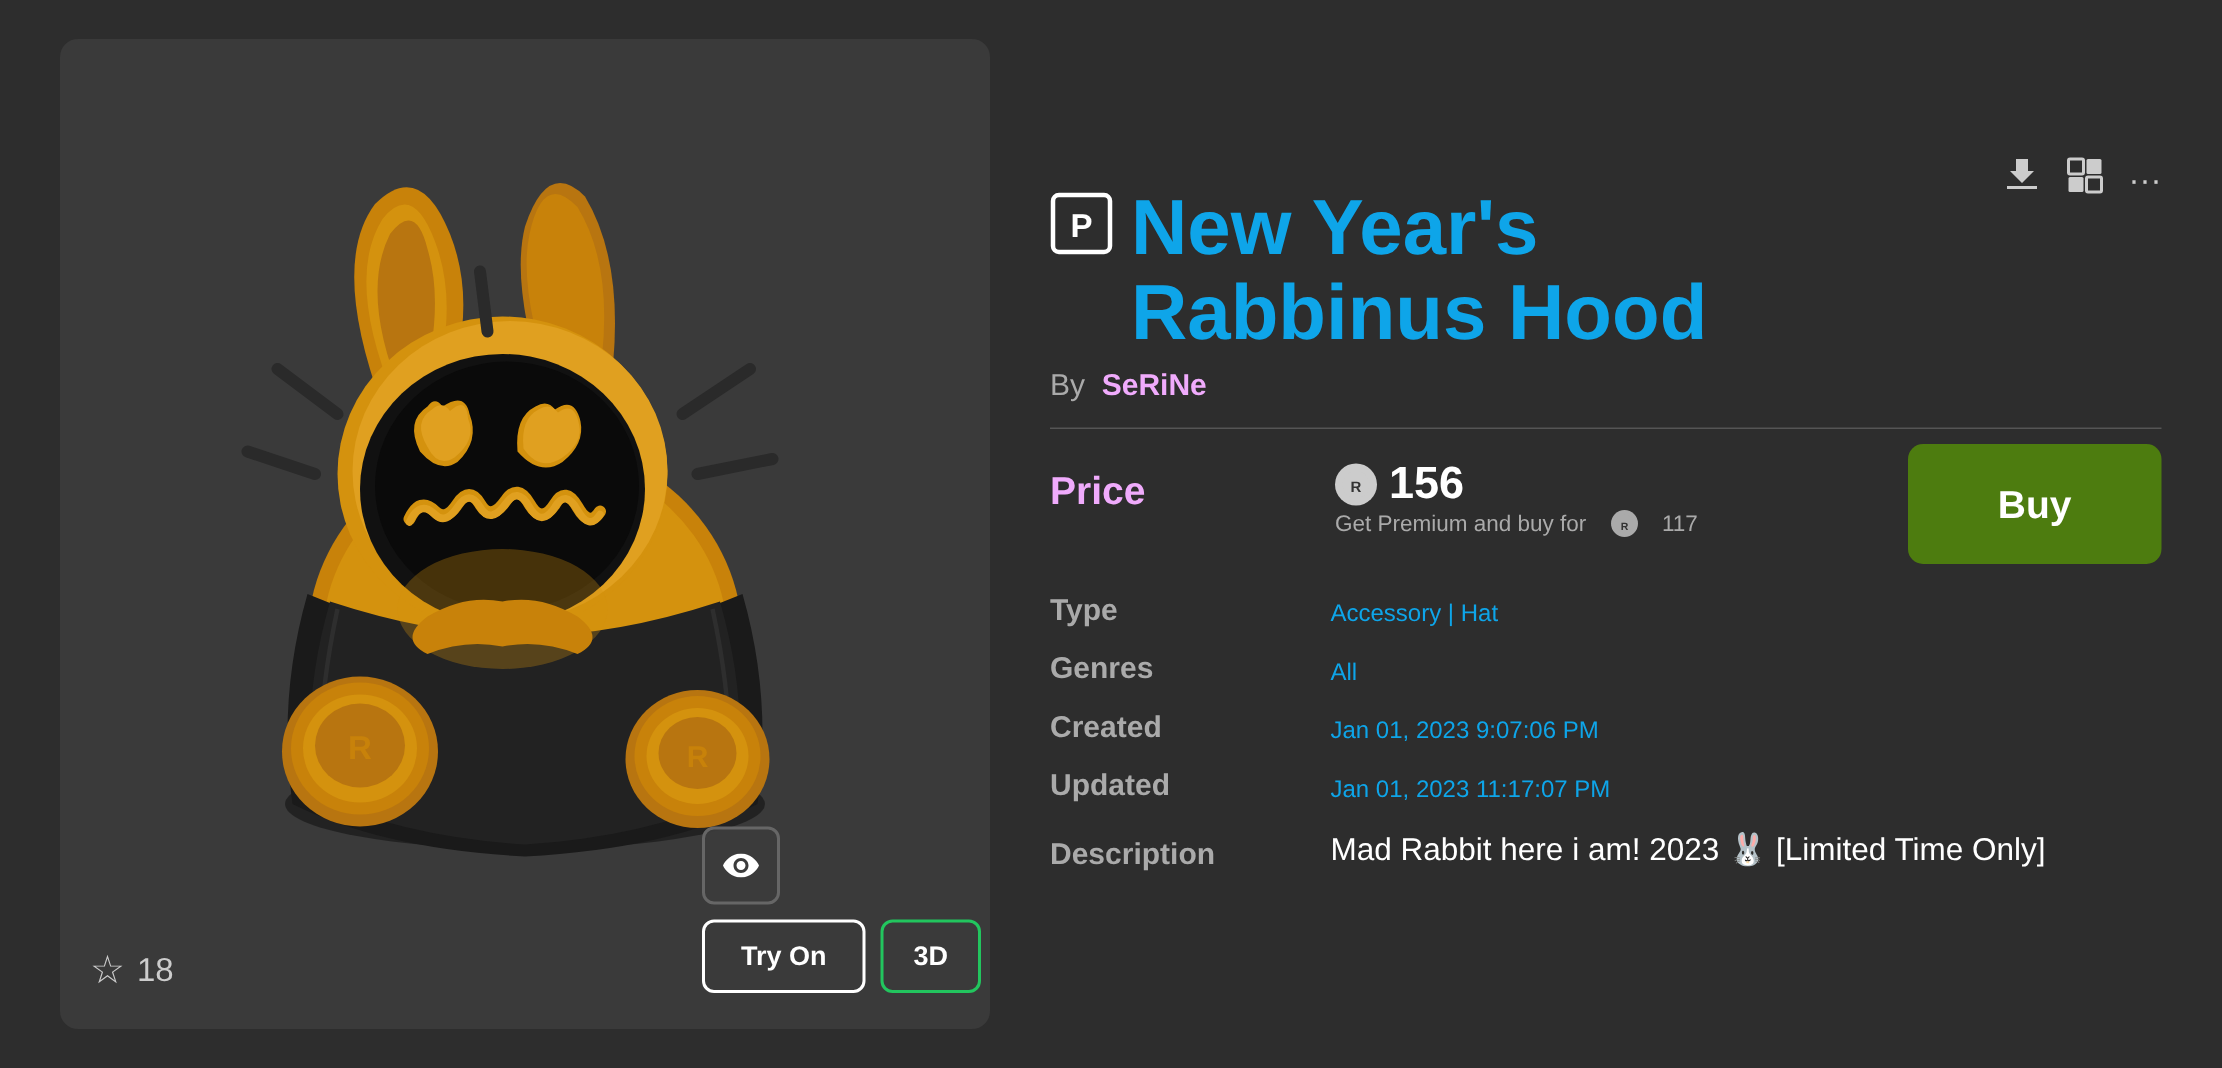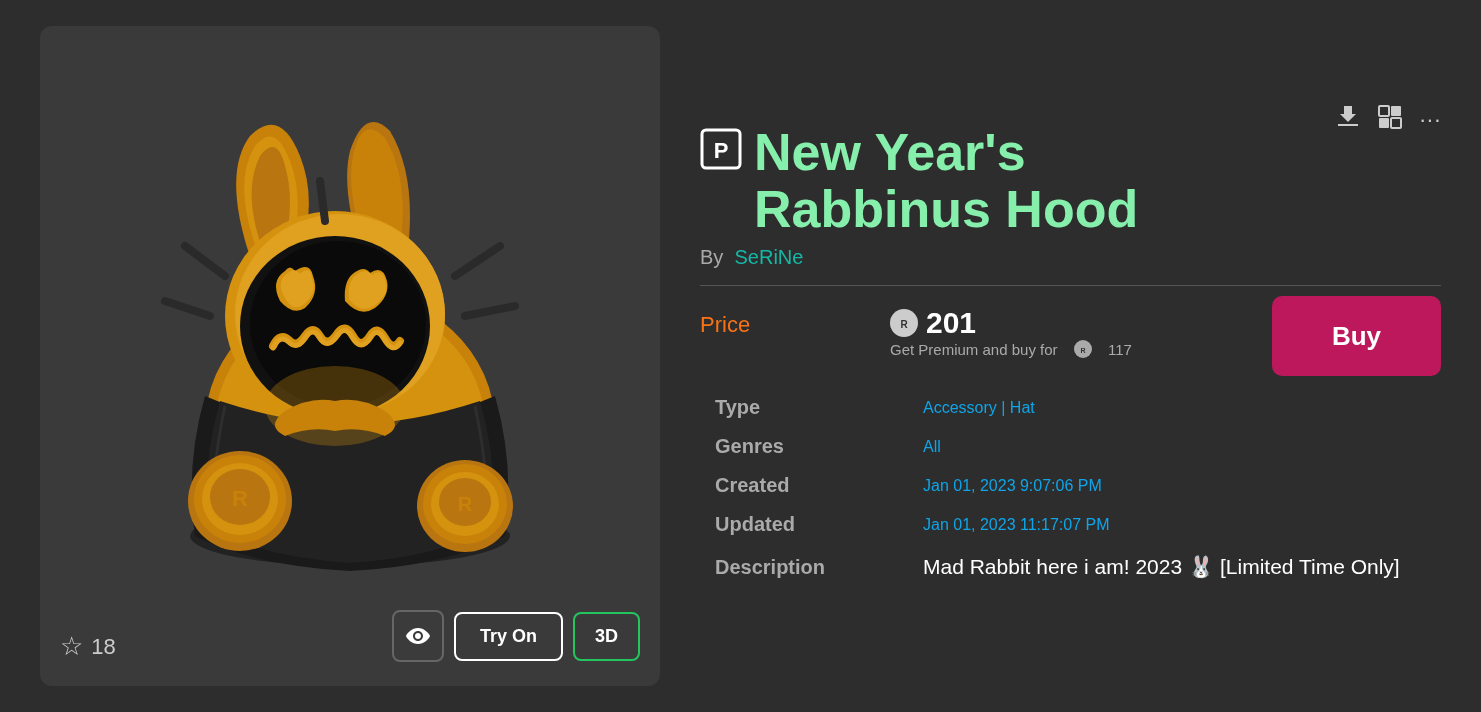--- a/index.html
+++ b/index.html
@@ -47,25 +47,25 @@
       border-radius: 12px;
       display: flex;
       align-items: center;
       justify-content: center;
       position: relative;
     }
 
     .item-controls {
       position: absolute;
       bottom: 24px;
-      right: 20px;
-      display: flex;
-      flex-direction: row;
+      right: 6px;
+      display: flex;
+      flex-direction: column;
       gap: 10px;
-      align-items: center;
+      align-items: flex-start;
     }
 
     .eye-button {
       width: 52px;
       height: 52px;
       background: rgba(60, 60, 60, 0.9);
       border: 2px solid #666;
       border-radius: 8px;
       display: flex;
       align-items: center;
@@ -156,45 +156,45 @@
     .roblox-badge-icon {
       font-size: 36px;
       color: #fff;
       margin-top: 4px;
       flex-shrink: 0;
     }
 
     .item-title {
       font-size: 52px;
       font-weight: 900;
-      color: #86efac;
+      color: #0ea5e9;
       line-height: 1.1;
     }
 
     .item-creator {
       font-size: 20px;
       color: #aaa;
       margin-bottom: 16px;
     }
 
     .item-creator strong {
-      color: #14b8a6;
-      font-weight: 400;
+      color: #f0abfc;
+      font-weight: 700;
     }
 
     .divider {
       height: 1px;
       background: #555;
       margin-bottom: 20px;
     }
 
     .price-label {
-      font-size: 22px;
-      font-weight: 400;
-      color: #f97316;
+      font-size: 26px;
+      font-weight: 700;
+      color: #f0abfc;
       min-width: 130px;
       padding-top: 6px;
     }
 
     .price-main {
       display: flex;
       align-items: center;
       gap: 8px;
       font-size: 30px;
       font-weight: 700;
@@ -231,21 +231,21 @@
       display: flex;
       align-items: center;
       justify-content: center;
       font-size: 9px;
       color: #333;
       font-weight: 900;
       flex-shrink: 0;
     }
 
     .buy-button {
-      background: #be185d;
+      background: #4d7c0f;
       color: #ffffff;
       border: none;
       border-radius: 10px;
       padding: 22px 60px;
       font-size: 26px;
       font-weight: 700;
       cursor: pointer;
       align-self: flex-start;
       margin-left: auto;
       margin-top: -10px;
@@ -260,24 +260,23 @@
     }
 
     .price-col {
       display: flex;
       flex-direction: column;
     }
 
     
     .detail-row {
       display: flex;
-      align-items: center;
+      align-items: flex-end;
       margin-bottom: 16px;
-      gap: 78px;
-      margin-left: 15px;
+      gap: 57px;
     }
 
     .detail-label {
       font-size: 20px;
       font-weight: 700;
       color: #aaa;
       min-width: 130px;
     }
 
     .detail-value {
@@ -427,21 +426,21 @@
       <div style="display:flex; align-items:flex-start; gap:60px; flex:1;">
         <span class="price-label">Price</span>
         <div class="price-col">
           <div class="price-main">
             <div class="robux-icon">
               <svg width="20" height="20" viewBox="0 0 20 20" fill="#333" xmlns="http://www.w3.org/2000/svg">
                 <circle cx="10" cy="10" r="9" fill="#cccccc"></circle>
                 <text x="10" y="15" font-size="10" font-weight="900" fill="#333333" text-anchor="middle" font-family="Arial">R</text>
               </svg>
             </div>
-            <span>201</span>
+            <span>156</span>
           </div>
           <div class="price-premium">
             <span>Get Premium and buy for</span>
             &nbsp;
             <div class="premium-robux-icon">
               <svg width="14" height="14" viewBox="0 0 14 14" fill="#333" xmlns="http://www.w3.org/2000/svg">
                 <circle cx="7" cy="7" r="6" fill="#aaaaaa"></circle>
                 <text x="7" y="11" font-size="7" font-weight="900" fill="#333333" text-anchor="middle" font-family="Arial">R</text>
               </svg>
             </div>

